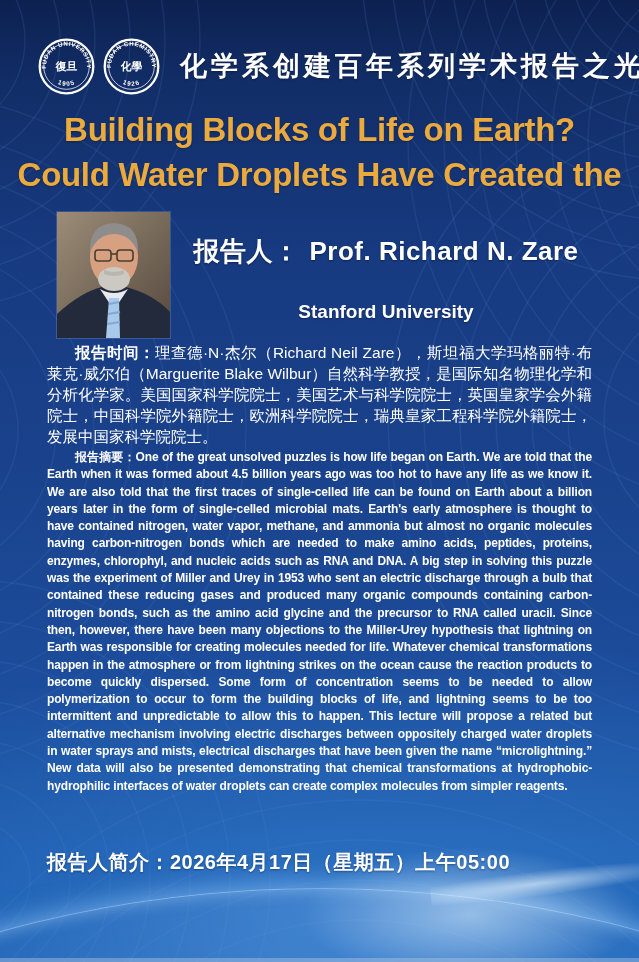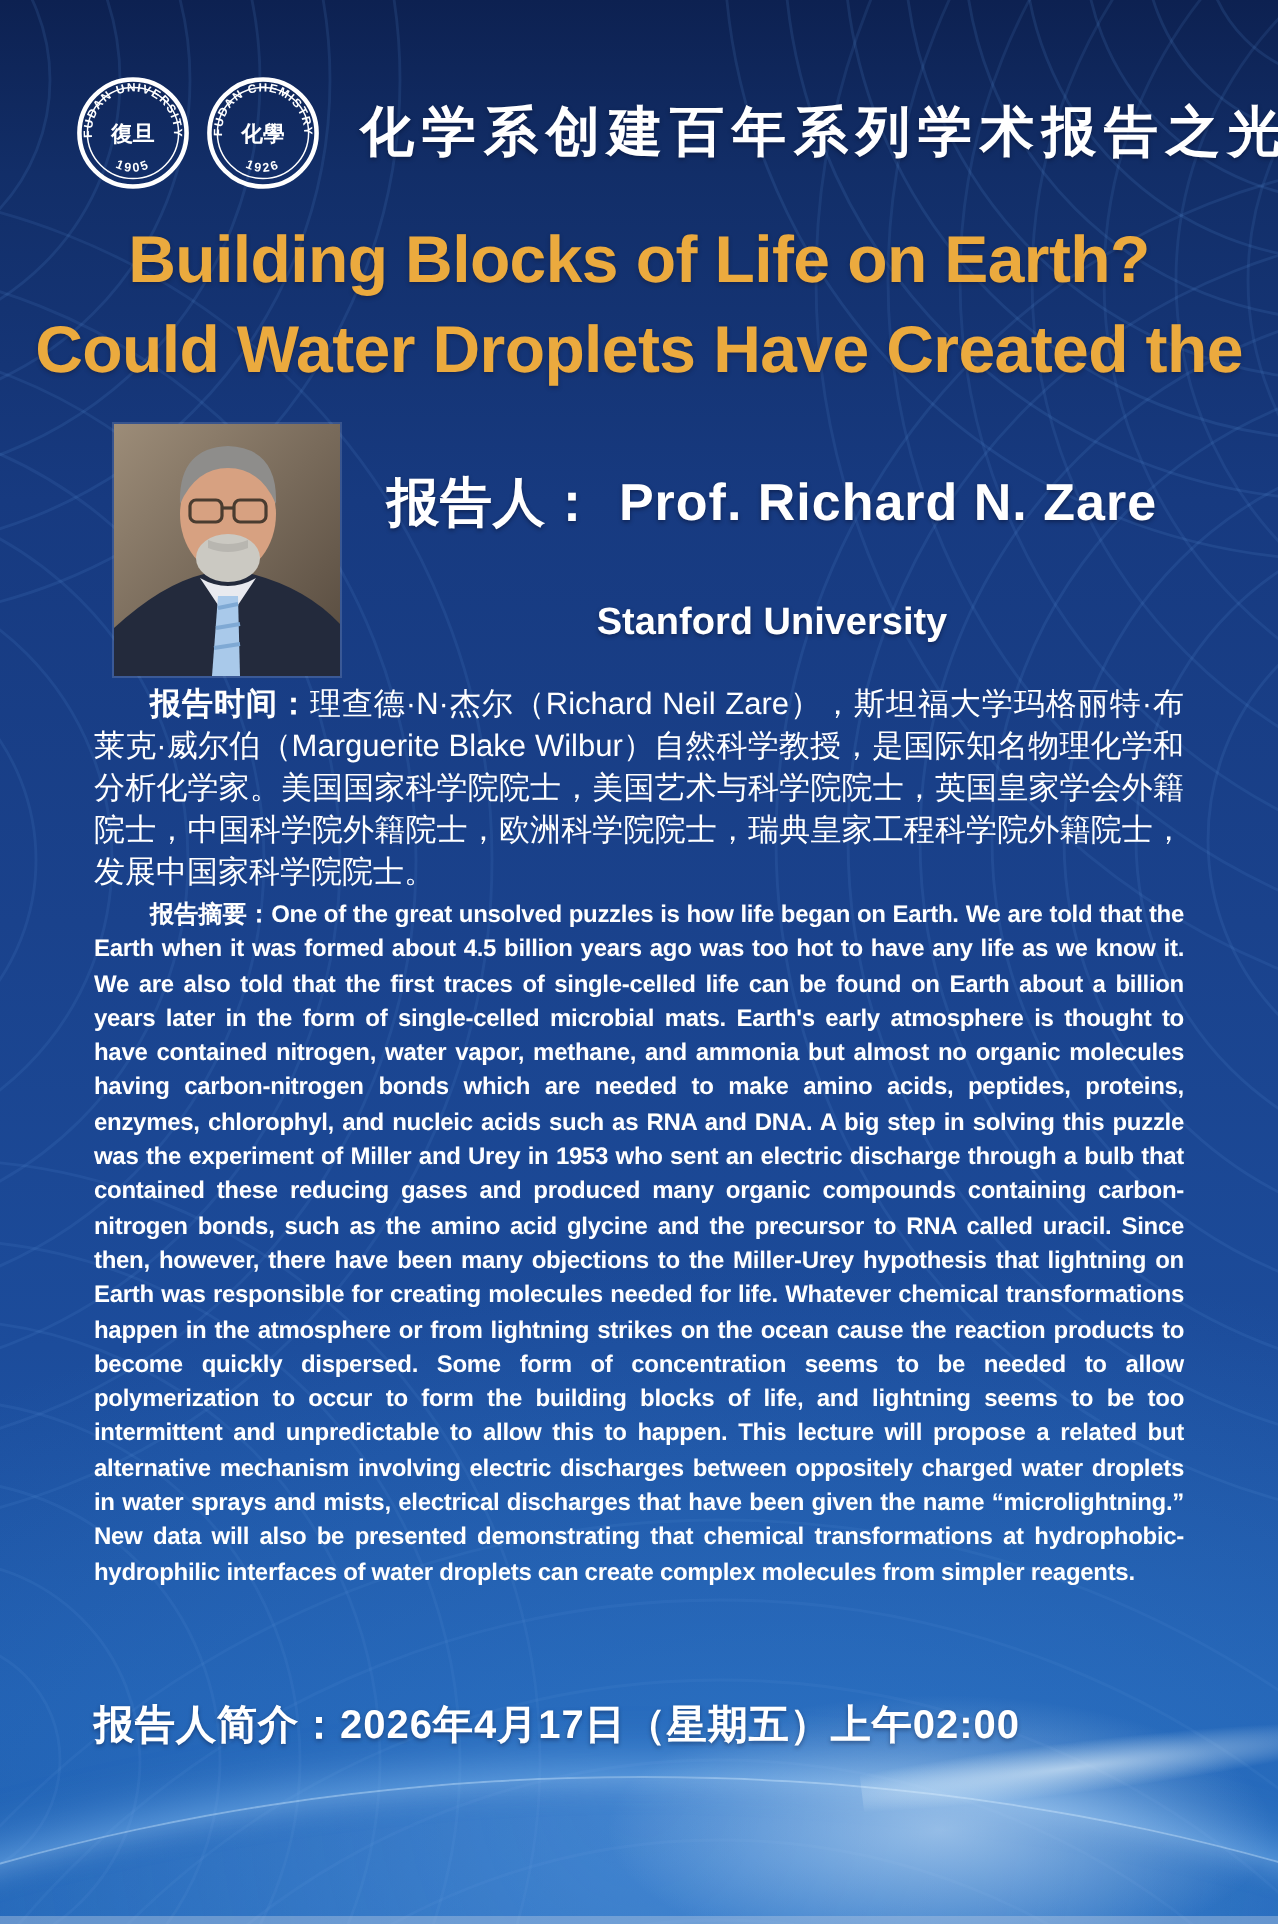--- a/index.html
+++ b/index.html
@@ -214,17 +214,17 @@
     </div>
   </section>
 
   <section class="bodytext">
     <p class="bio"><span class="lbl">报告时间：</span><span>理查德·N·杰尔（Richard Neil Zare），斯坦福大学玛格丽特·布莱克·威尔伯（Marguerite Blake Wilbur）自然科学教授，是国际知名物理化学和分析化学家。美国国家科学院院士，美国艺术与科学院院士，英国皇家学会外籍院士，中国科学院外籍院士，欧洲科学院院士，瑞典皇家工程科学院外籍院士，发展中国家科学院院士。</span></p>
     <p class="abstract"><span class="lbl">报告摘要：</span><span>One of the great unsolved puzzles is how life began on Earth.  We are told that the Earth when it was formed about 4.5 billion years ago was too hot to have any life as we know it.  We are also told that the first traces of single-celled life can be found on Earth about a billion years later in the form of single-celled microbial mats.  Earth's early atmosphere is thought to have contained nitrogen, water vapor, methane, and ammonia but almost no organic molecules having carbon-nitrogen bonds which are needed to make amino acids, peptides, proteins, enzymes, chlorophyl, and nucleic acids such as RNA and DNA.  A big step in solving this puzzle was the experiment of Miller and Urey in 1953 who sent an electric discharge through a bulb that contained these reducing gases and produced many organic compounds containing carbon-nitrogen bonds, such as the amino acid glycine and the precursor to RNA called uracil.  Since then, however, there have been many objections to the Miller-Urey hypothesis that lightning on Earth was responsible for creating molecules needed for life.  Whatever chemical transformations happen in the atmosphere or from lightning strikes on the ocean cause the reaction products to become quickly dispersed.  Some form of concentration seems to be needed to allow polymerization to occur to form the building blocks of life, and lightning seems to be too intermittent and unpredictable to allow this to happen.  This lecture will propose a related but alternative mechanism involving electric discharges between oppositely charged water droplets in water sprays and mists, electrical discharges that have been given the name “microlightning.”  New data will also be presented demonstrating that chemical transformations at hydrophobic-hydrophilic interfaces of water droplets can create complex molecules from simpler reagents.</span></p>
   </section>
 
   <footer class="foot">
     <div class="foot-line">
-      <span>报告人简介：</span><span>2026年4月17日（星期五）上午02:00</span>
+      <span>报告人简介：</span><span>2026年4月17日（星期五）上午05:00</span>
     </div>
   </footer>
 
 </div>
 
 </body></html>

